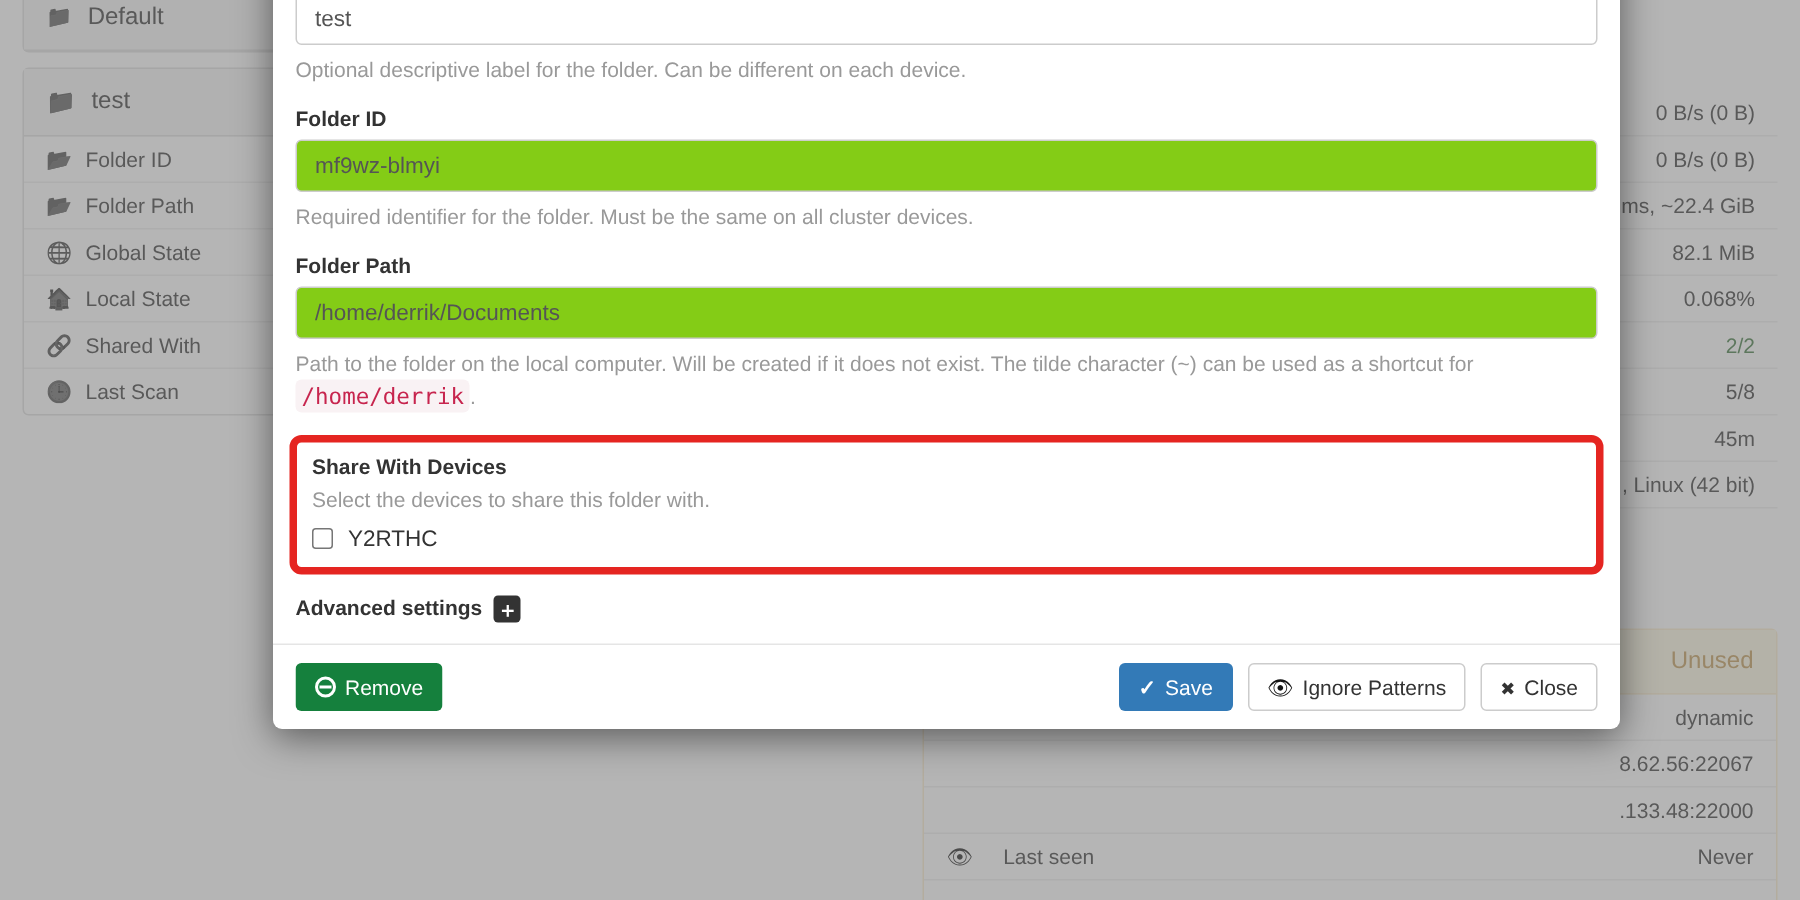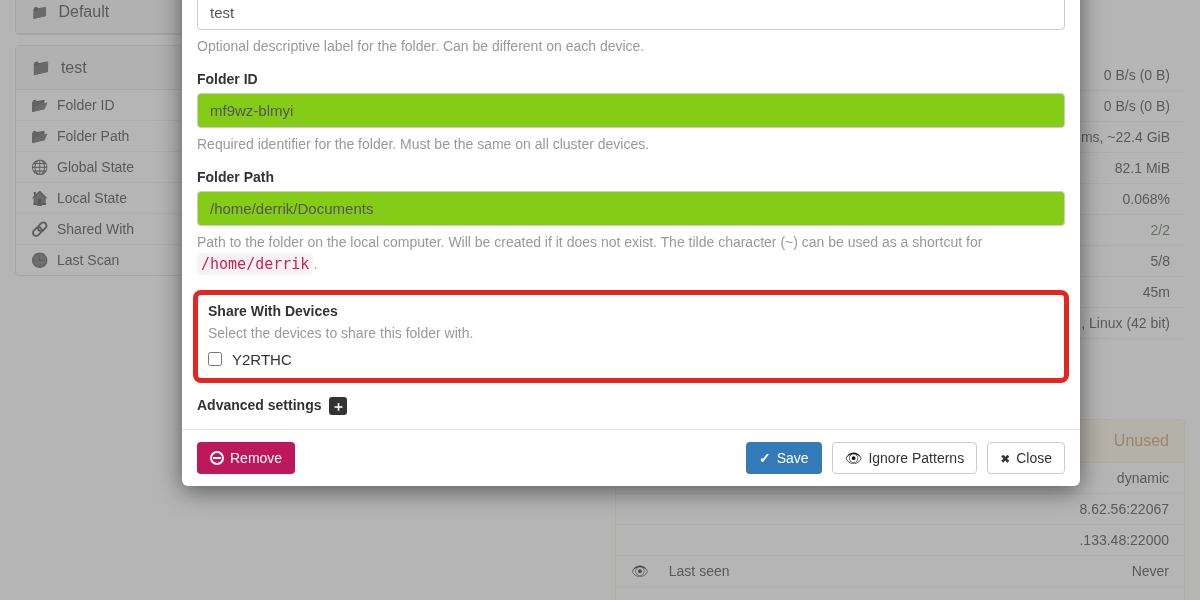--- a/index.html
+++ b/index.html
@@ -34,21 +34,21 @@
   code.path{background:#f9f2f4;color:#c7254e;border-radius:4px;padding:2px 4px;font-family:Menlo,Consolas,monospace;font-size:15px}
   .share-box{border:5px solid #e52521;border-radius:8px;padding:8px 10px 10px 10px;margin:6px -4px 14px -4px}
   .share-title{font-weight:bold;color:#333;margin-bottom:6px}
   .share-help{color:#999;margin-bottom:10px}
   .chk-row{display:flex;align-items:center;gap:10px;font-size:15px;color:#333}
   .chk-row input{width:14px;height:14px}
   .adv{display:flex;align-items:flex-start;gap:8px;font-weight:bold;color:#333;margin:6px 0 4px 0}
   .adv .plus{display:inline-flex;width:18px;height:18px;border-radius:3px;background:#333;color:#fff;align-items:center;justify-content:center;font-size:14px;line-height:1}
   .modal-footer{border-top:1px solid #e5e5e5;padding:12px 15px;display:flex;align-items:center}
   .btn{display:inline-flex;align-items:center;gap:6px;border:1px solid transparent;border-radius:4px;padding:7px 12px;font-size:14px;cursor:pointer;line-height:1.2}
-  .btn-remove{background:#be185d;color:#fff}
+  .btn-remove{background:#15803d;color:#fff}
   .btn-save{background:#337ab7;color:#fff}
   .btn-default{background:#fff;color:#333;border-color:#ccc}
   .spacer{flex:1}
   .footer-right{display:flex;gap:10px}
   .ico{font-family:inherit}
   
   .i-folder::before{content:"\1F4C1";font-size:14px;filter:grayscale(1) brightness(0.4)}
   .i-folder-closed::before{content:"\1F4C1";font-size:16px;filter:grayscale(1) brightness(0.4)}
   .i-folder-open::before{content:"\1F4C2";font-size:14px;filter:grayscale(1) brightness(0.4)}
   .i-globe::before{content:"\1F310";font-size:14px;filter:grayscale(1) brightness(0.4)}

